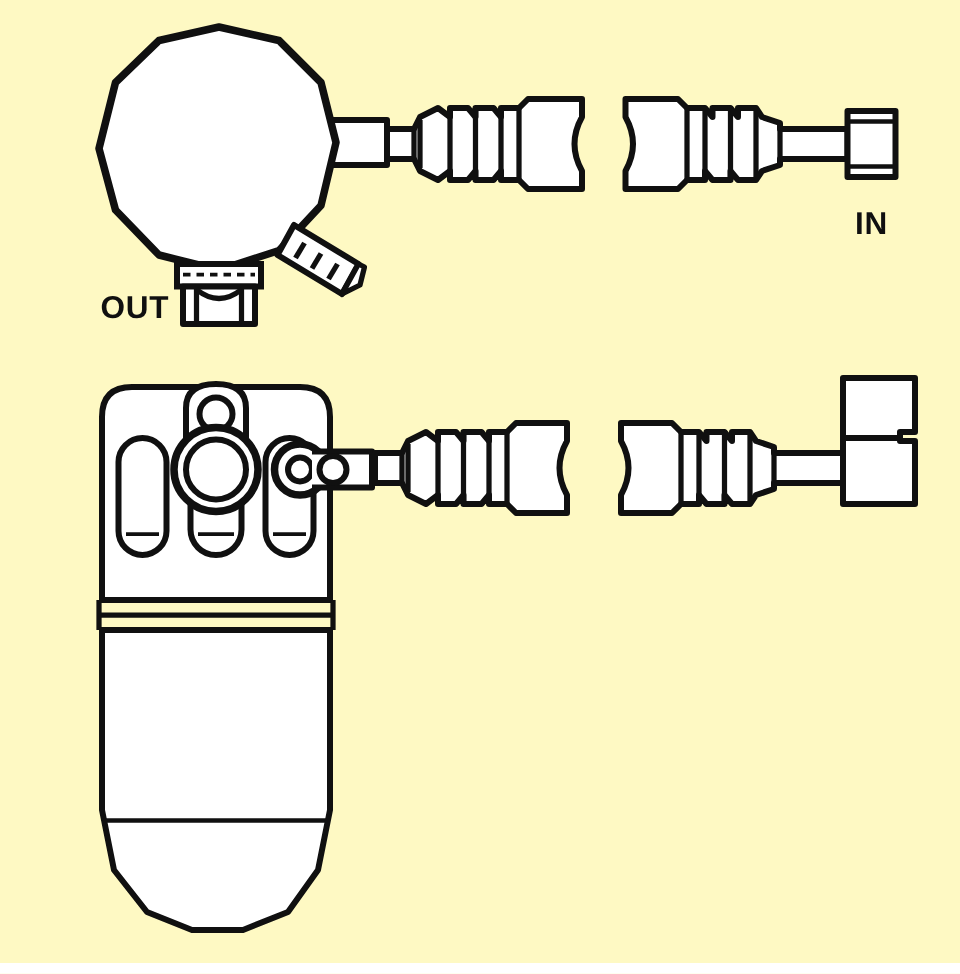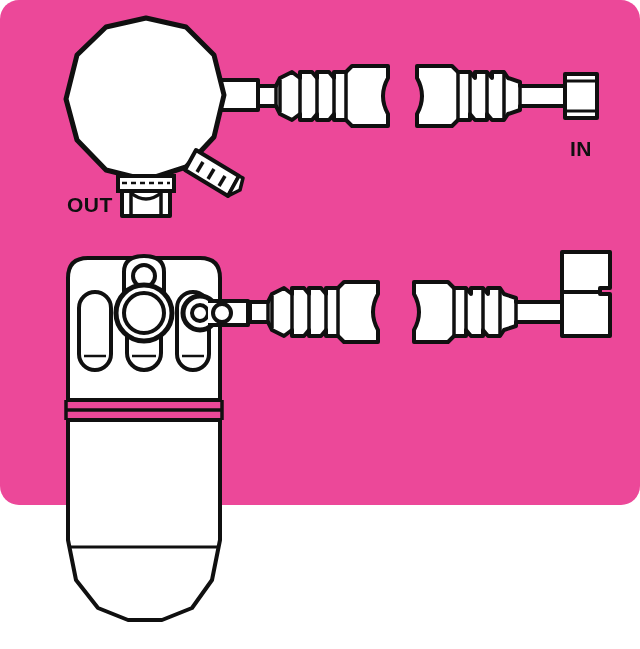--- a/index.html
+++ b/index.html
@@ -9,23 +9,22 @@
   }
   body {
     width: 640px;
     height: 649px;
     font-family: "Liberation Sans", sans-serif;
     overflow: hidden;
   }
   #diagram-root {
     position: relative;
     width: 640px;
-    height: 505px;
-    background: #ec4899;
-    border-radius: 19px;
+    height: 642px;
+    background: #fef9c3;
   }
   #diagram-svg {
     position: absolute;
     left: 0;
     top: 0;
     width: 640px;
     height: 649px;
     display: block;
   }
   .label-text {

